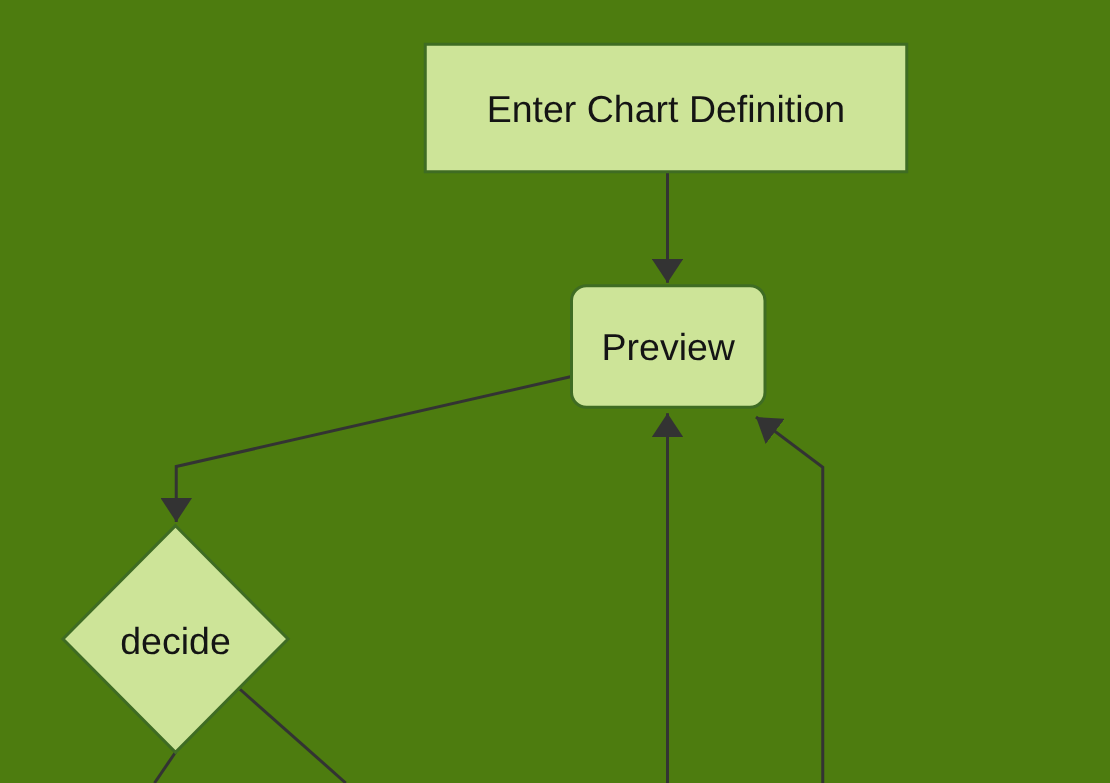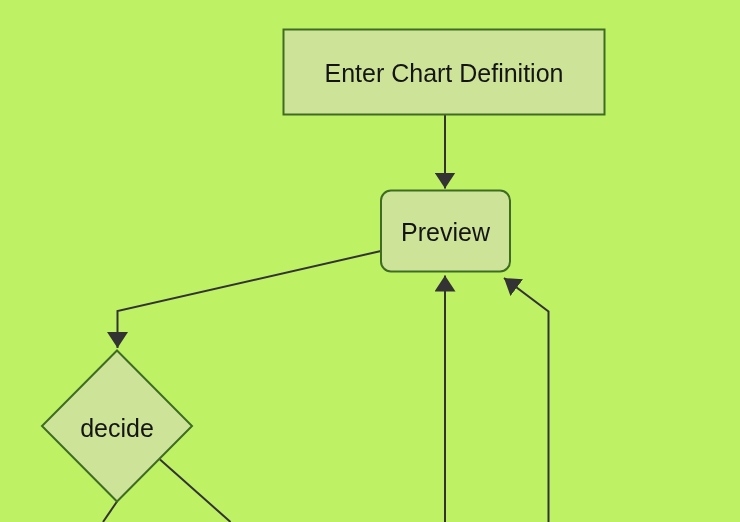--- a/index.html
+++ b/index.html
@@ -6,21 +6,21 @@
     margin: 0;
     padding: 0;
     background: #ffffff;
     font-family: "Liberation Sans", sans-serif;
   }
   .canvas {
     position: relative;
     width: 740px;
     height: 522px;
     overflow: hidden;
-    background: #bef264;
+    background: #4d7c0f;
   }
   svg { display: block; }
   .node-label {
     font-family: "Liberation Sans", sans-serif;
     font-size: 25px;
     font-weight: 400;
   }
   .edge {
     fill: none;
     stroke-width: 2px;

